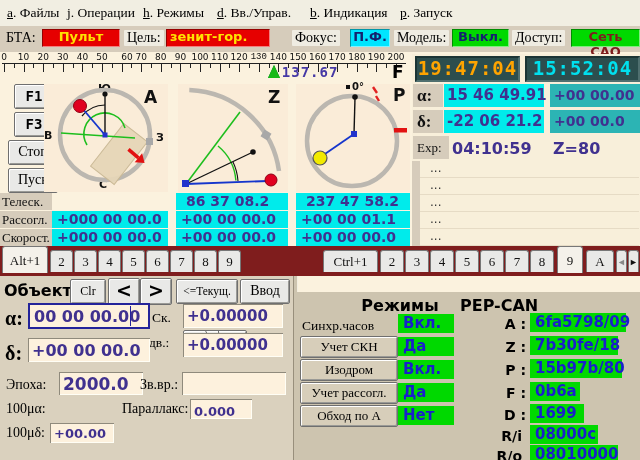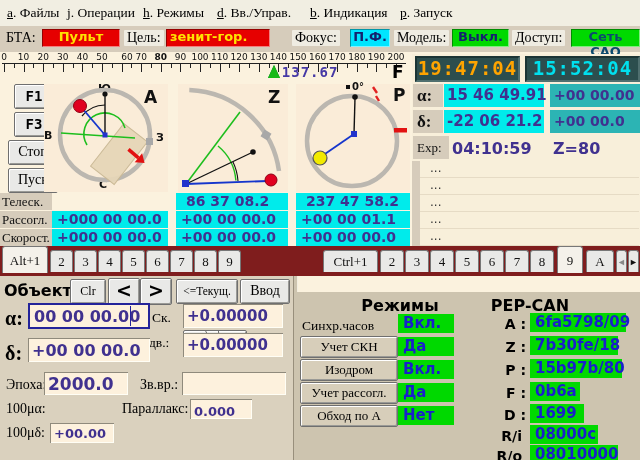--- a/index.html
+++ b/index.html
@@ -78,39 +78,39 @@
   <div class="abs statusbar">
     <span class="slabel" style="left:6px">БТА:</span>
     <div class="sbox" style="left:42px;width:78px;background:#E60000;color:#FFE300">Пульт</div>
     <span class="slabel schip" style="left:124px">Цель:</span>
     <div class="sbox" style="left:166px;width:100px;background:#E60000;color:#FFE300;text-align:left;padding-left:4px">зенит-гор.</div>
     <span class="slabel schip" style="left:292px">Фокус:</span>
     <div class="sbox" style="left:350px;width:40px;background:#00E5FF;color:#14216E">П.Ф.</div>
     <span class="slabel schip" style="left:394px">Модель:</span>
     <div class="sbox" style="left:452px;width:57px;background:#00D900;color:#14216E">Выкл.</div>
     <span class="slabel schip" style="left:512px">Доступ:</span>
-    <div class="sbox" style="left:571px;width:69px;background:#00D900;color:#0c4a6e">Сеть САО</div>
+    <div class="sbox" style="left:571px;width:69px;background:#00D900;color:#7f1d1d">Сеть САО</div>
   </div>
 
   <div class="abs ruler">
     <div class="rlabels">
         <b style="left: 4px;">0</b>
         <b style="left: 23.6px;">10</b>
         <b style="left: 43.2px;">20</b>
         <b style="left: 62.8px;">30</b>
         <b style="left: 82.4px;">40</b>
         <b style="left: 102px;">50</b>
         <b style="left: 121.6px; padding-left: 11px;">60</b>
         <b style="left: 141.2px;">70</b>
-        <b style="left: 160.8px; font-weight: bold;">80</b>
+        <b style="left: 160.8px;">80</b>
         <b style="left: 180.4px;">90</b>
         <b style="left: 200px;">100</b>
         <b style="left: 219.6px;">110</b>
         <b style="left: 239.2px;">120</b>
-        <b style="left: 258.8px;">130</b>
+        <b style="left: 258.8px; font-family: Liberation Mono, monospace;">130</b>
         <b style="left: 278.4px;">140</b>
         <b style="left: 298px;">150</b>
         <b style="left: 317.6px;">160</b>
         <b style="left: 337.2px;">170</b>
         <b style="left: 356.8px;">180</b>
         <b style="left: 376.4px;">190</b>
         <b style="left: 396px;">200</b>
       </div>
     <div class="rline"></div>
     <div class="rticks">
@@ -294,36 +294,36 @@
     <span class="plainlabel" style="left:152px;top:34px">Ск.</span>
     <input class="fld" style="left: 183px; top: 28px; width: 100px; height: 24px;" value="+0.00000">
     <div class="btn" style="left:183px;top:54px;width:62px;height:8px;font:7px 'DejaVu Sans',sans-serif;line-height:7px;letter-spacing:4px">\ \</div>
     <span class="plainlabel" style="left:149px;top:59px">дв.:</span>
     <input class="fld" style="left: 183px; top: 57px; width: 100px; height: 24px;" value="+0.00000">
 
     <span class="plainlabel" style="left:5px;top:66px;font:bold 20px 'Liberation Serif',serif">δ:</span>
     <input class="fld" style="left: 28px; top: 62px; width: 122px; height: 24px; font-size: 16px;" value="+00 00 00.0">
 
     <span class="plainlabel" style="left:6px;top:101px;font-size:14px">Эпоха:</span>
-    <input class="fld" style="left: 44px; top: 96px; width: 84px; height: 23px; font-size: 17px;" value="2000.0">
+    <input class="fld" style="left: 59px; top: 96px; width: 84px; height: 23px; font-size: 17px;" value="2000.0">
     <span class="plainlabel" style="left:140px;top:101px;font-size:14px">Зв.вр.:</span>
     <input class="fld" style="left: 182px; top: 96px; width: 104px; height: 23px;" value="">
 
     <span class="plainlabel" style="left:6px;top:125px;font-size:14px">100μα:</span>
     <span class="plainlabel" style="left:122px;top:125px;font-size:14px">Параллакс:</span>
     <input class="fld" style="left: 190px; top: 123px; width: 62px; height: 20px; font-size: 13px; padding-top: 4px;" value="0.000">
     <span class="plainlabel" style="left:6px;top:149px;font-size:14px">100μδ:</span>
     <input class="fld" style="left: 50px; top: 147px; width: 64px; height: 20px; font-size: 13px; " value="+00.00">
   </div>
 
   <div class="abs vdivider"></div>
 
   <div class="abs bottomright">
     <div class="boldtitle" style="left:24px;top:4px;width:160px;text-align:center;font-size:16px">Режимы</div>
-    <div class="boldtitle" style="left:164px;top:4px;width:140px;text-align:center;font-size:16px">PEP-CAN</div>
+    <div class="boldtitle" style="left:164px;top:4px;width:140px;font-size:16px">PEP-CAN</div>
 
     <span class="plainlabel" style="left:6px;top:26px">Синхр.часов</span>
     <div class="greenbox" style="left:102px;top:22px;width:56px">Вкл.</div>
     <div class="btn modebtn" style="left:4px;top:44px;width:96px;height:20px">Учет СКН</div>
     <div class="greenbox" style="left:102px;top:45px;width:56px">Да</div>
     <div class="btn modebtn" style="left:4px;top:67px;width:96px;height:20px">Изодром</div>
     <div class="greenbox" style="left:102px;top:68px;width:56px">Вкл.</div>
     <div class="btn modebtn" style="left:4px;top:90px;width:96px;height:20px">Учет рассогл.</div>
     <div class="greenbox" style="left:102px;top:91px;width:56px">Да</div>
     <div class="btn modebtn" style="left:4px;top:113px;width:96px;height:20px">Обход по A</div>

